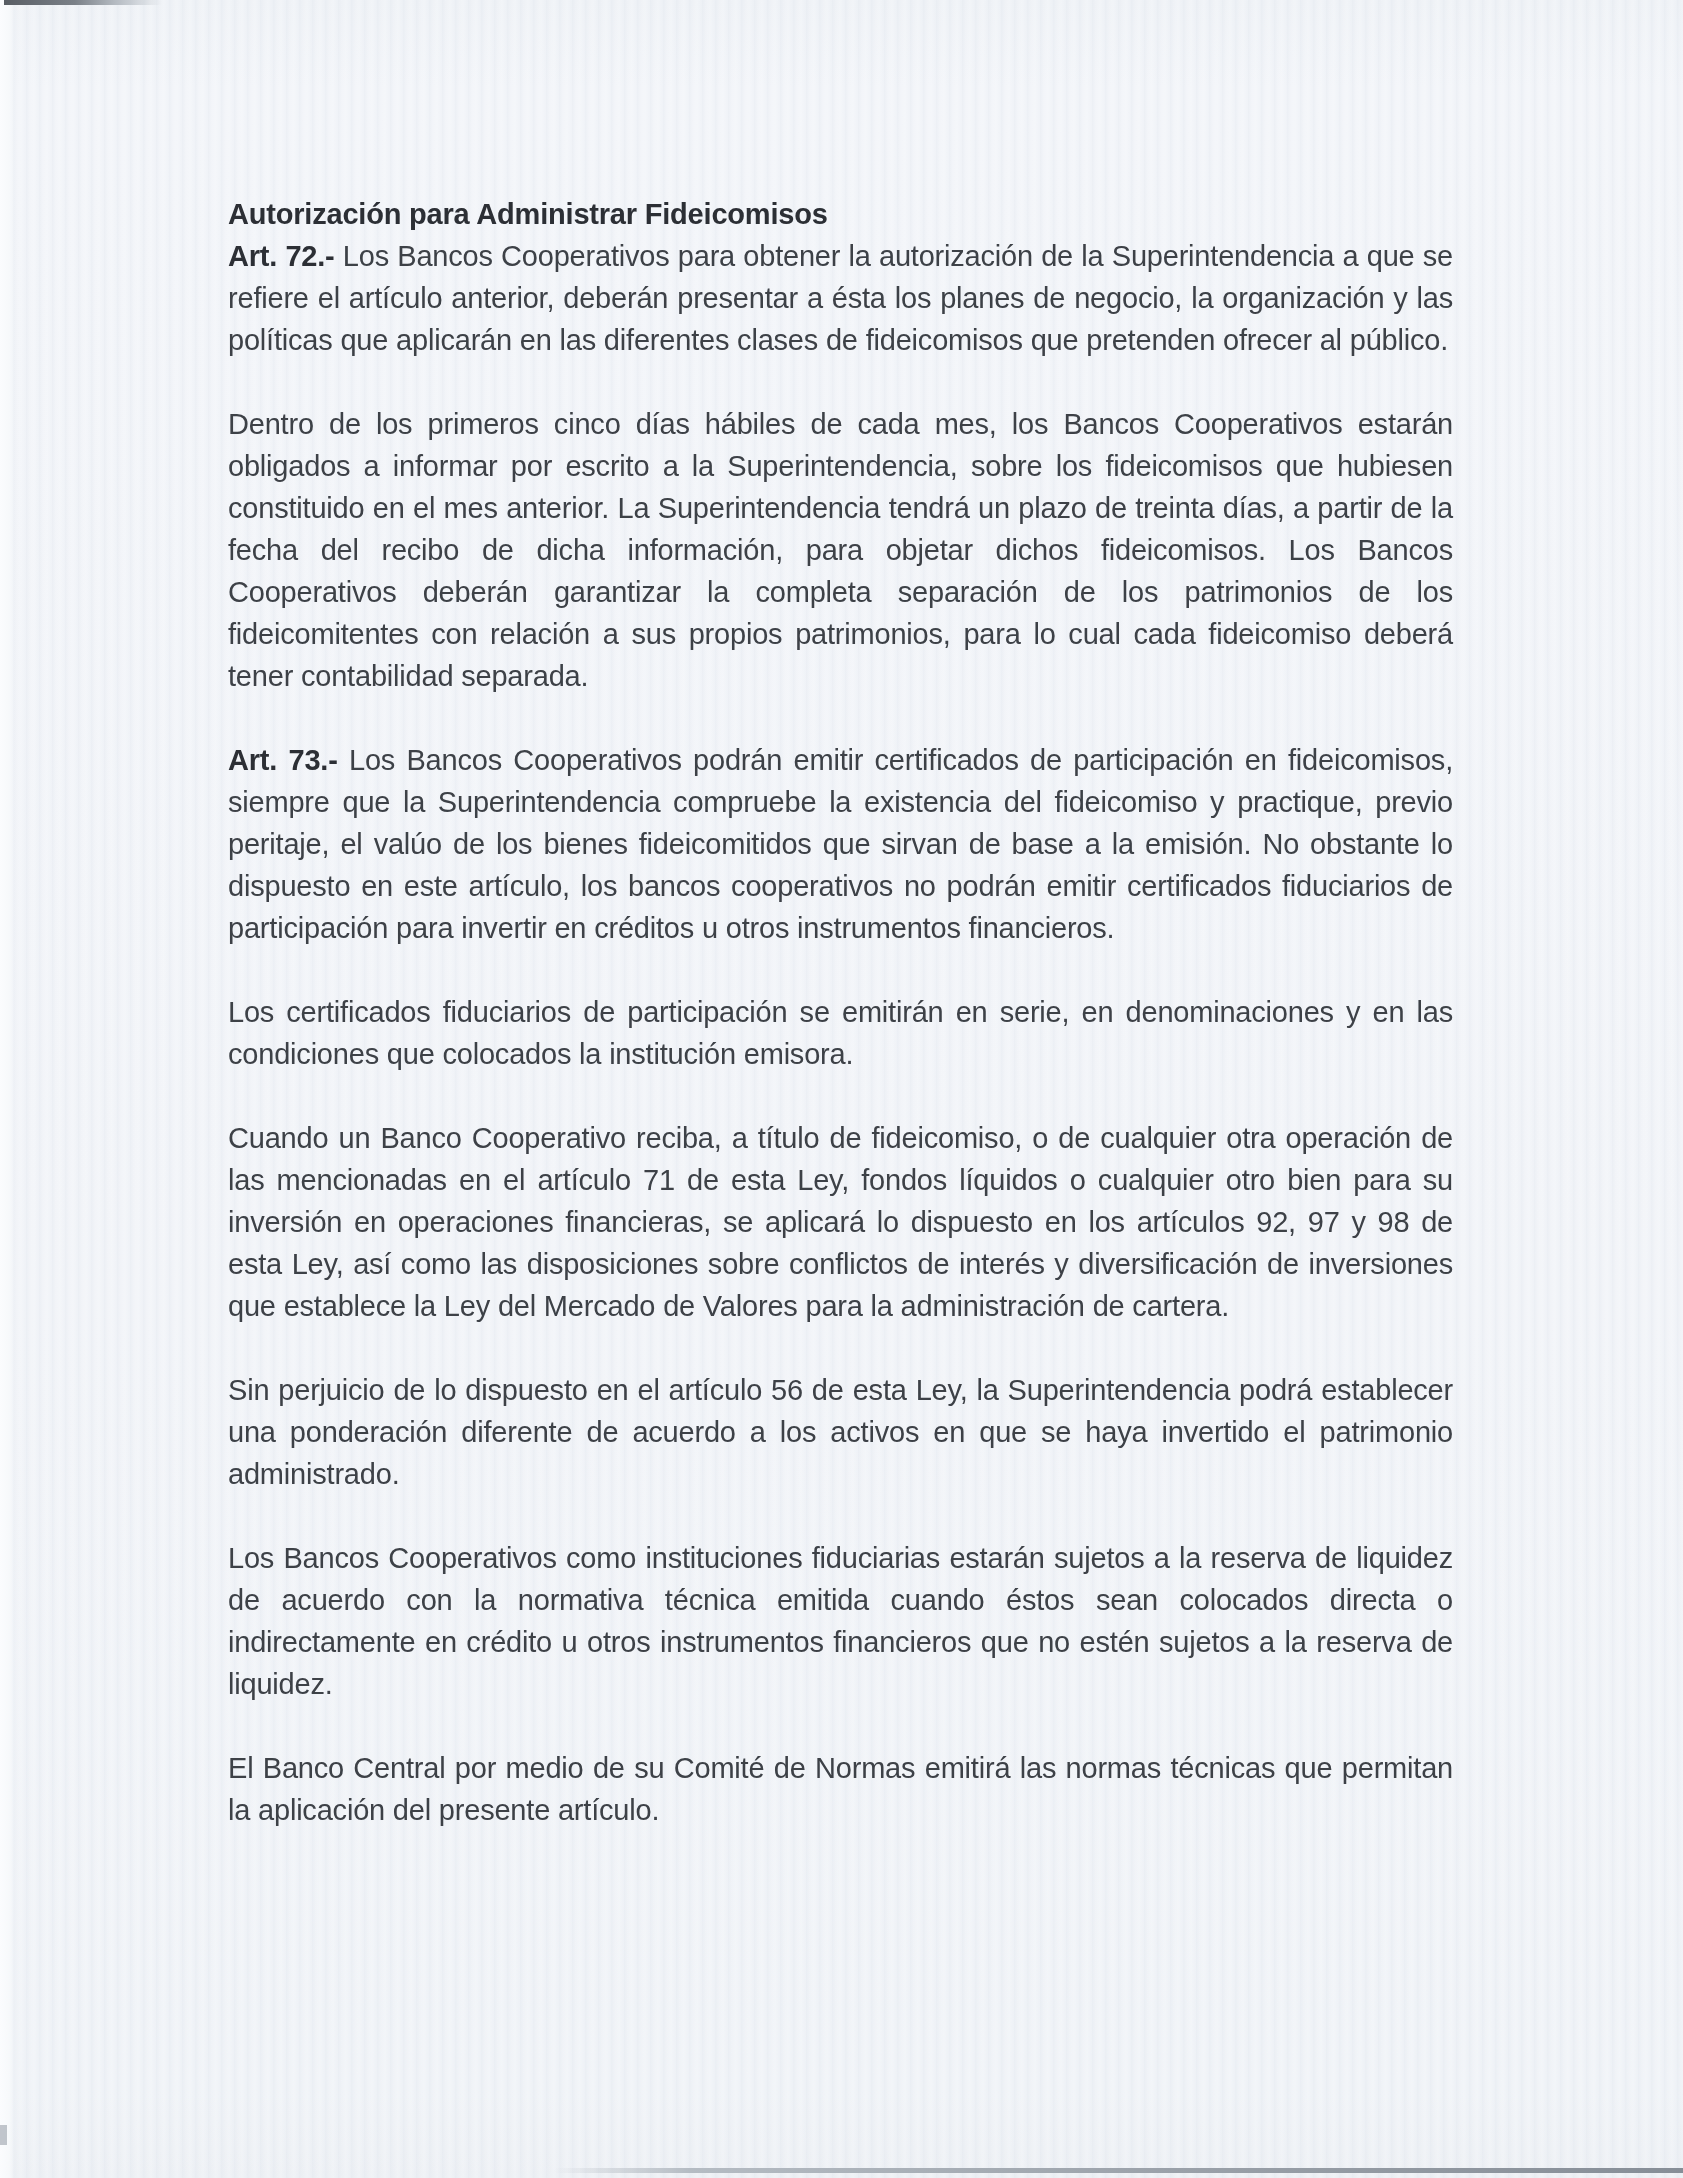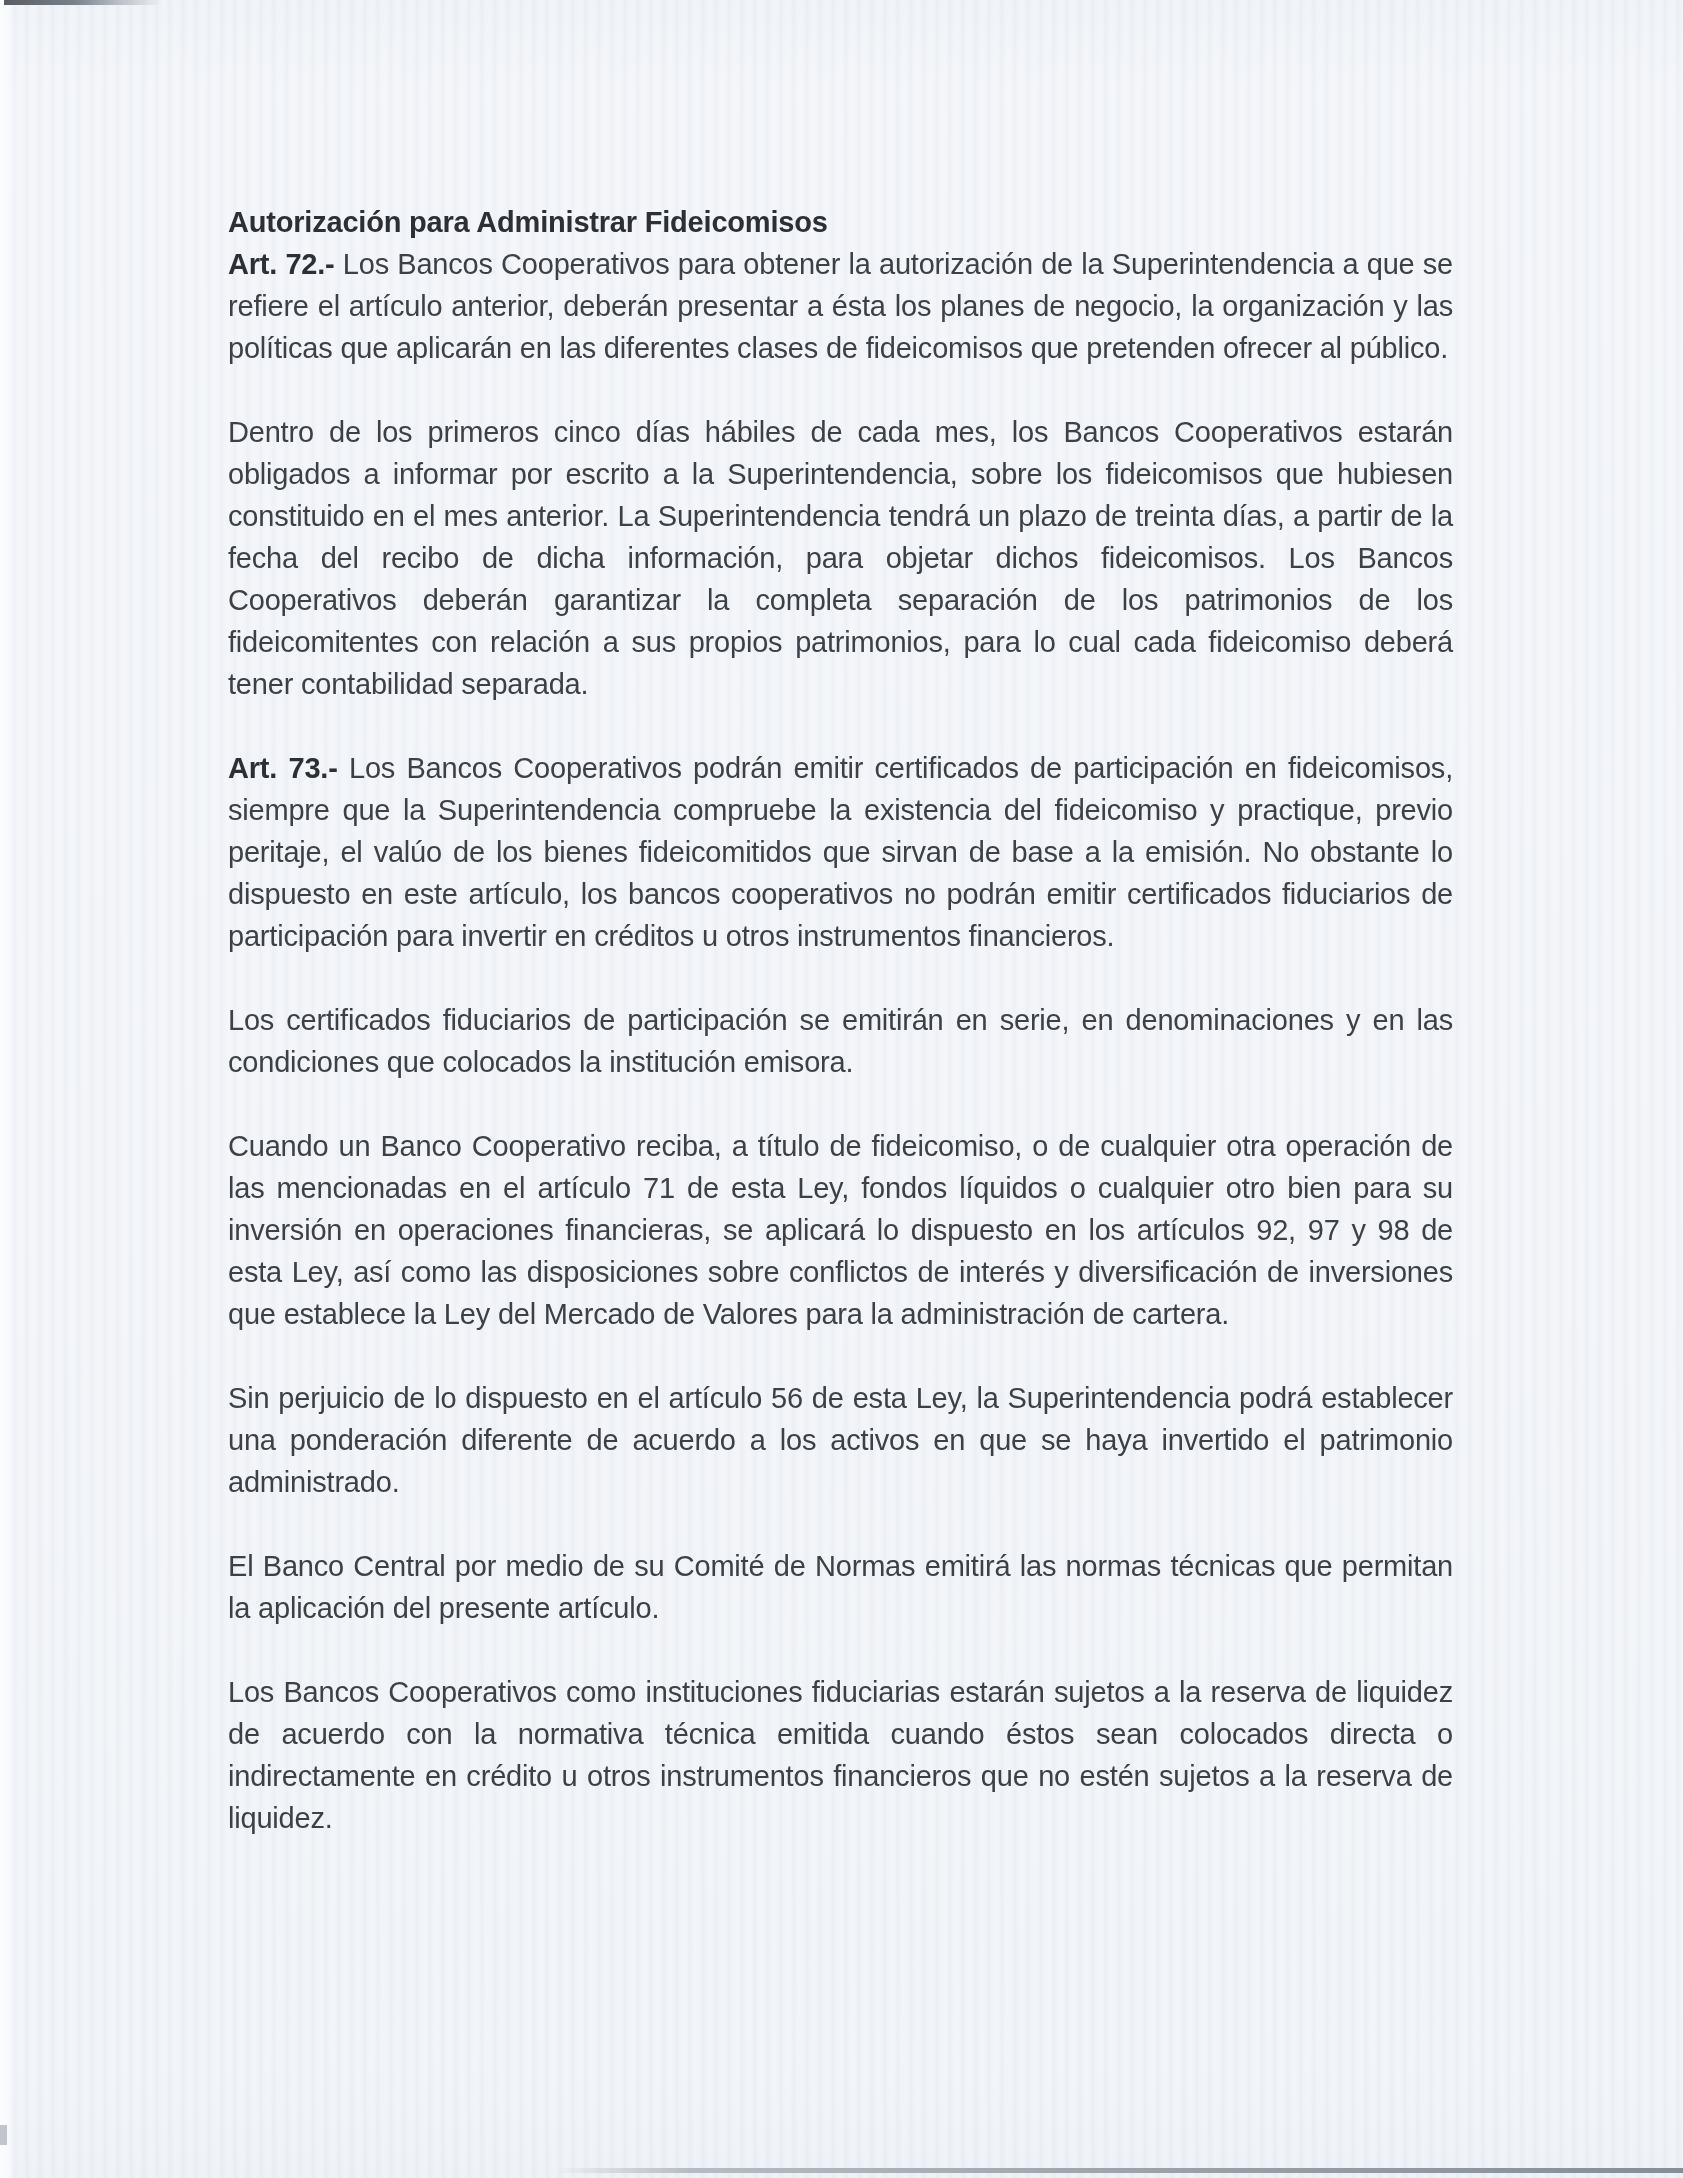--- a/index.html
+++ b/index.html
@@ -47,21 +47,21 @@
     left: 0; top: 2146;
     top: 2125px;
     width: 7px; height: 20px;
     background: #a8aeb6;
     opacity: .7;
   }
   
   .doc {
     position: absolute;
     left: 228px;
-    top: 201px;
+    top: 193px;
     width: 1225px;
     font-size: 29px;
     line-height: 42px;
     letter-spacing: -0.2px;
   }
   .doc .block { margin: 0; }
   .doc .block + .block { margin-top: 42px; }
   .doc .heading + .block { margin-top: 0; }
   .heading {
     font-weight: 700;
@@ -97,19 +97,19 @@
 
 
     <p class="block para"><span class="lead">Art. 73.-</span> <span>Los Bancos Cooperativos podrán emitir certificados de participación en fideicomisos, siempre que la Superintendencia compruebe la existencia del fideicomiso y practique, previo peritaje, el valúo de los bienes fideicomitidos que sirvan de base a la emisión. No obstante lo dispuesto en este artículo, los bancos cooperativos no podrán emitir certificados fiduciarios de participación para invertir en créditos u otros instrumentos financieros.</span></p>
 
     <p class="block para">Los certificados fiduciarios de participación se emitirán en serie, en denominaciones y en las condiciones que colocados la institución emisora.</p>
 
     <p class="block para">Cuando un Banco Cooperativo reciba, a título de fideicomiso, o de cualquier otra operación de las mencionadas en el artículo 71 de esta Ley, fondos líquidos o cualquier otro bien para su inversión en operaciones financieras, se aplicará lo dispuesto en los artículos 92, 97 y 98 de esta Ley, así como las disposiciones sobre conflictos de interés y diversificación de inversiones que establece la Ley del Mercado de Valores para la administración de cartera.</p>
 
     <p class="block para">Sin perjuicio de lo dispuesto en el artículo 56 de esta Ley, la Superintendencia podrá establecer una ponderación diferente de acuerdo a los activos en que se haya invertido el patrimonio administrado.</p>
 
+    <p class="block para">Los Bancos Cooperativos como instituciones fiduciarias estarán sujetos a la reserva de liquidez de acuerdo con la normativa técnica emitida cuando éstos sean colocados directa o indirectamente en crédito u otros instrumentos financieros que no estén sujetos a la reserva de liquidez.</p>
+
     <p class="block para">El Banco Central por medio de su Comité de Normas emitirá las normas técnicas que permitan la aplicación del presente artículo.</p>
-
-    <p class="block para">Los Bancos Cooperativos como instituciones fiduciarias estarán sujetos a la reserva de liquidez de acuerdo con la normativa técnica emitida cuando éstos sean colocados directa o indirectamente en crédito u otros instrumentos financieros que no estén sujetos a la reserva de liquidez.</p>
 
   </div>
 </div>
 
 
 </body></html>

